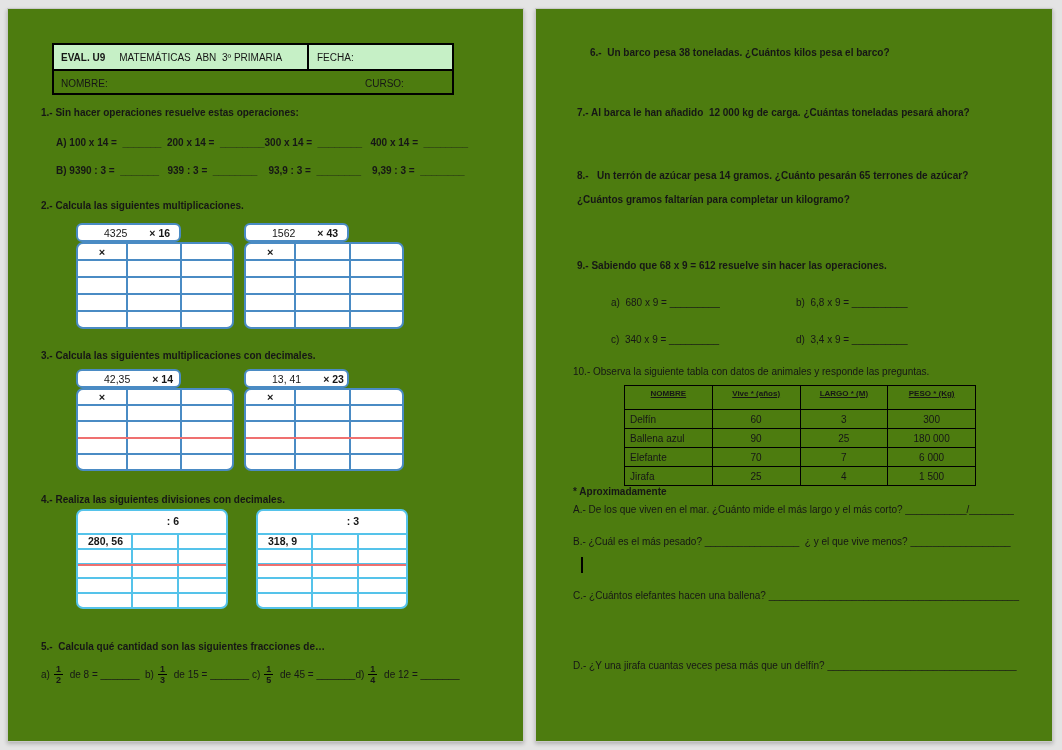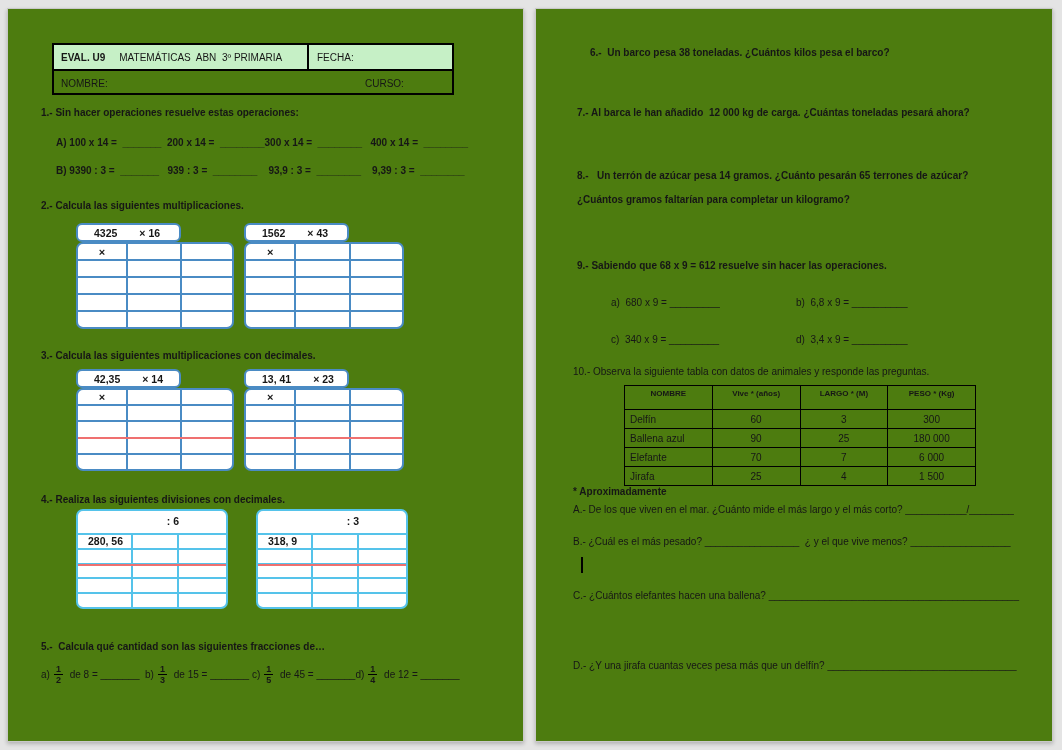--- a/index.html
+++ b/index.html
@@ -25,21 +25,21 @@
   .id-row1{height:26px;background:#c6f0c6;border-bottom:2px solid #000;box-sizing:border-box;
     display:flex;align-items:center;position:relative;}
   .id-cell-main{width:255px;height:100%;display:flex;align-items:center;border-right:2px solid #000;box-sizing:border-box;}
   .id-cell-fecha{flex:1;height:100%;display:flex;align-items:center;padding-left:8px;}
   .id-row2{height:24px;position:relative;display:flex;align-items:center;}
 
   
   .calc-header{position:absolute;width:105px;height:19px;background:#fff;
     border:2px solid #4a8bc4;border-radius:6px;box-sizing:border-box;
     display:flex;align-items:center;z-index:2;}
-  .calc-header .f1{margin-left:16px;font-size:10.5px;font-weight:bold;}
+  .calc-header .f1{margin-left:26px;font-size:10.5px;font-weight:normal;}
   .calc-header .f2{margin-left:22px;font-size:10.5px;font-weight:bold;}
   .calc-grid{position:absolute;border:2px solid #4a8bc4;border-radius:7px;box-sizing:border-box;
     display:flex;flex-direction:column;background:#fff;}
   .calc-grid .gr{flex:1;display:flex;border-top:2px solid #4a8bc4;}
   .calc-grid .gr:first-child{border-top:none;}
   .calc-grid .gc{border-left:2px solid #4a8bc4;box-sizing:border-box;}
   .calc-grid .gc:first-child{border-left:none;}
   .calc-grid .gc.w1{width:31%;}.calc-grid .gc.w2{width:35%;}.calc-grid .gc.w3{width:34%;}
   .op-cell{display:flex;align-items:center;justify-content:center;font-size:11px;font-weight:bold;}
 
@@ -60,21 +60,21 @@
   .frac-row{position:absolute;left:33px;top:655px;display:flex;align-items:center;}
   .frac-item{display:flex;align-items:center;font-size:10px;white-space:pre;}
   .frac{display:inline-flex;flex-direction:column;align-items:center;margin:0 4px;
     font-size:9px;font-weight:bold;line-height:10px;}
   .frac .num{border-bottom:1px solid #000;padding:0 2px;}
 
   
   .animal-table{position:absolute;left:88px;top:376px;width:352px;
     border:1px solid #000;border-collapse:collapse;table-layout:fixed;}
   .animal-table th,.animal-table td{border:1px solid #000;box-sizing:border-box;}
-  .animal-table th{height:24px;font-size:8px;font-weight:bold;text-align:center;vertical-align:top;padding-top:3px;}
+  .animal-table th{height:24px;font-size:8px;font-weight:bold;text-align:center;vertical-align:top;padding-top:3px;text-decoration:underline;}
   .animal-table td{height:19px;font-size:10px;text-align:center;vertical-align:middle;margin-top:24px;}
   .animal-table td.name{text-align:left;padding-left:5px;}
 
   .cursor{position:absolute;width:2px;height:16px;background:#000;}
 </style>
 </head>
 <body>
 
 <div class="page page-left">
 

